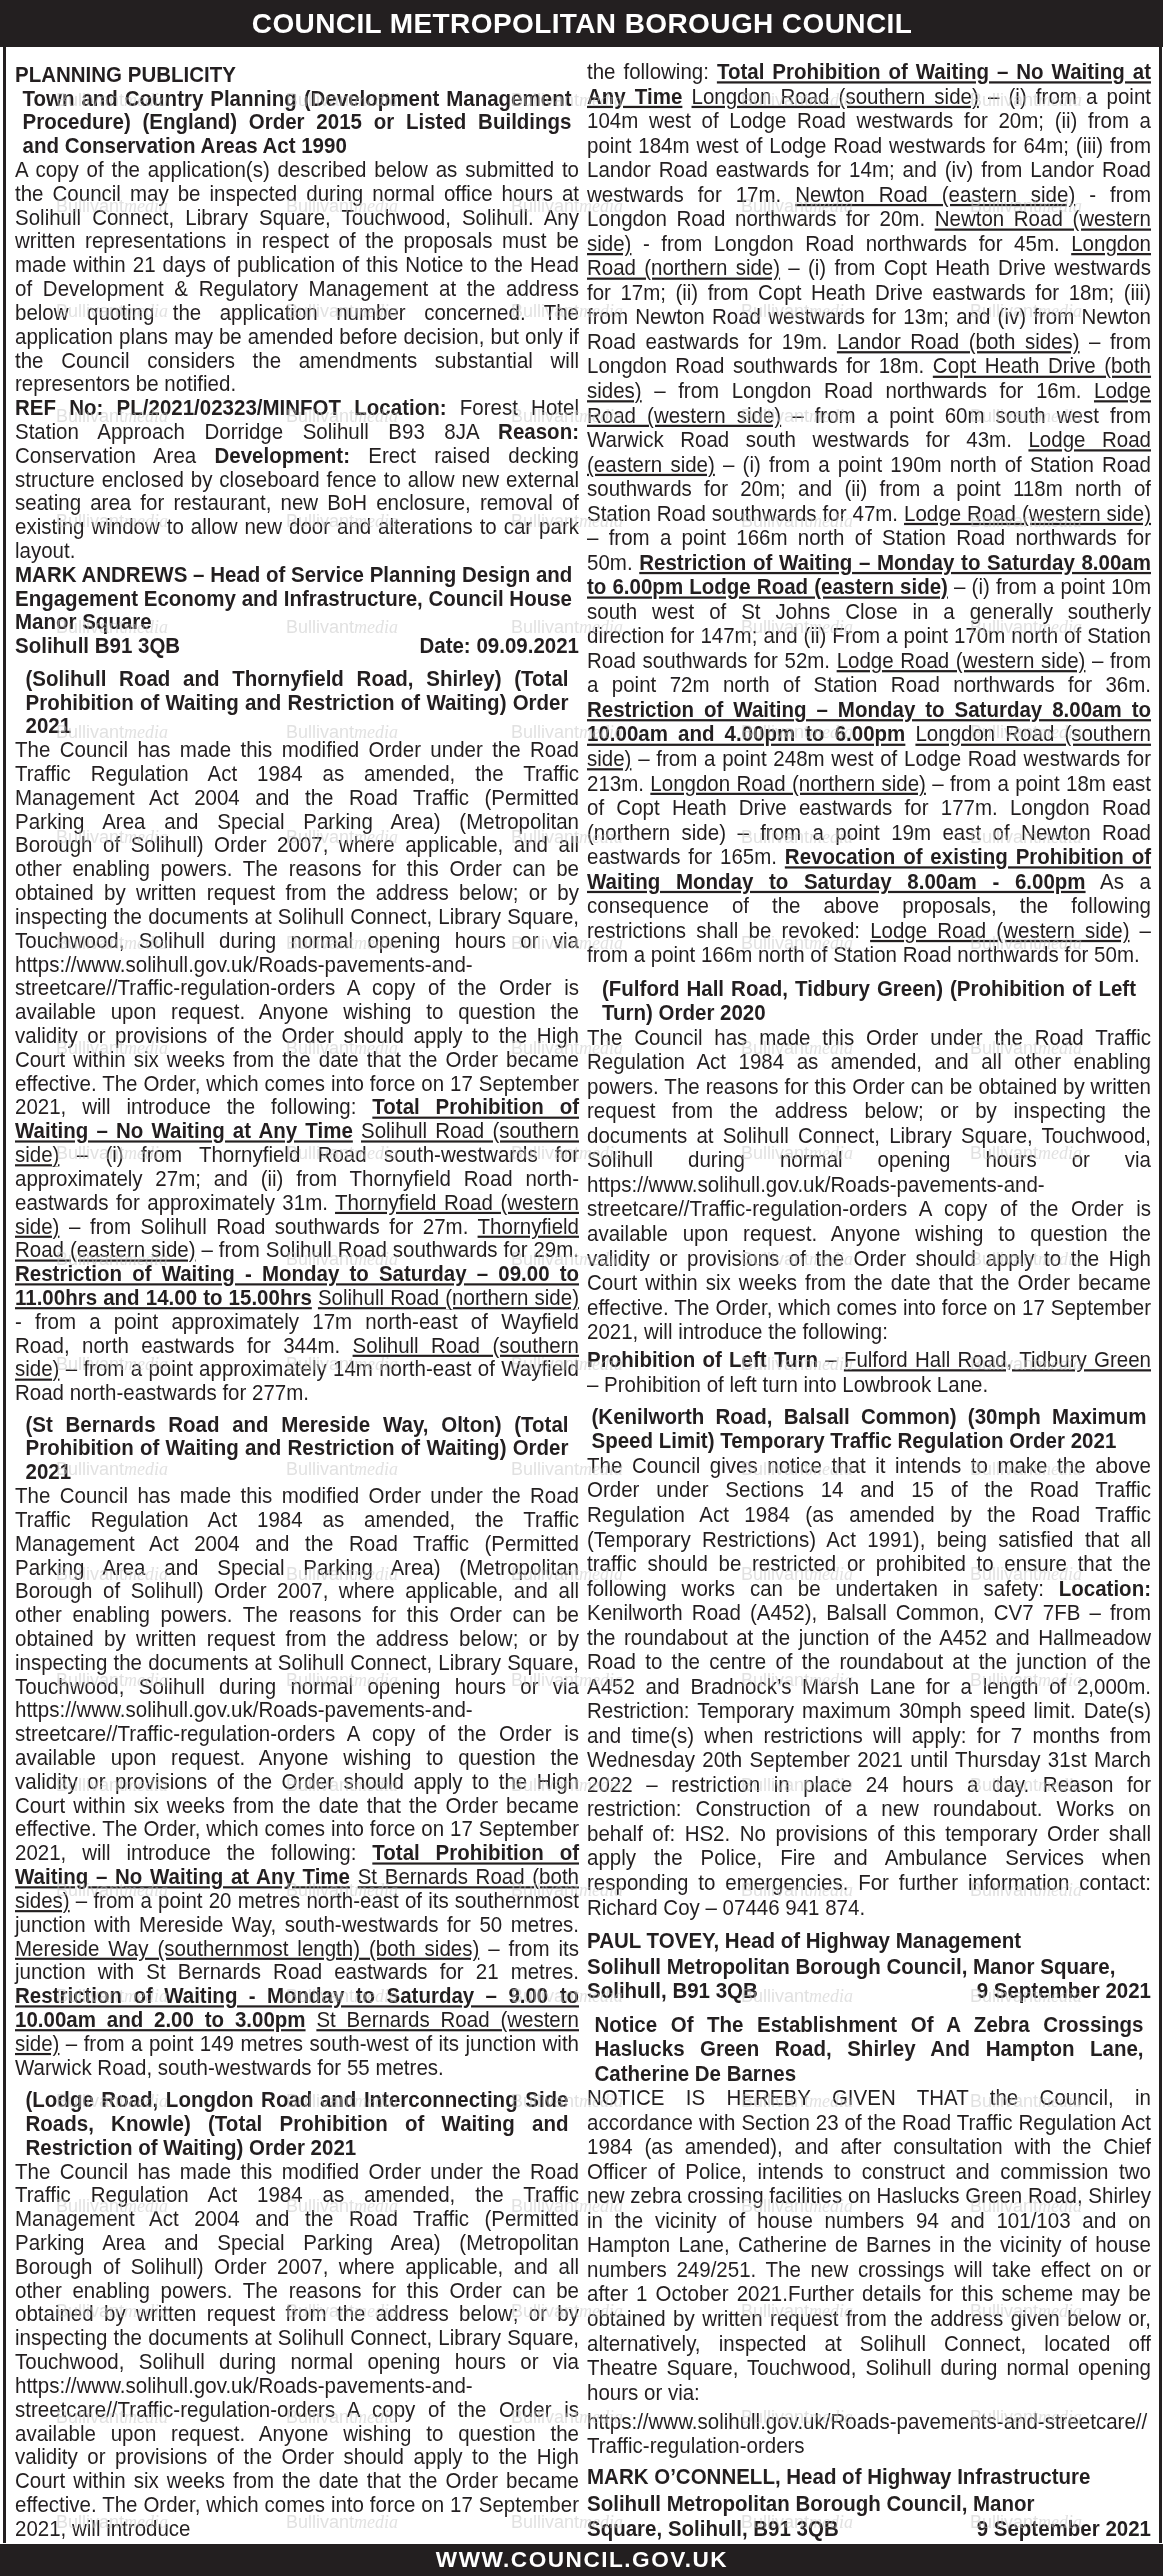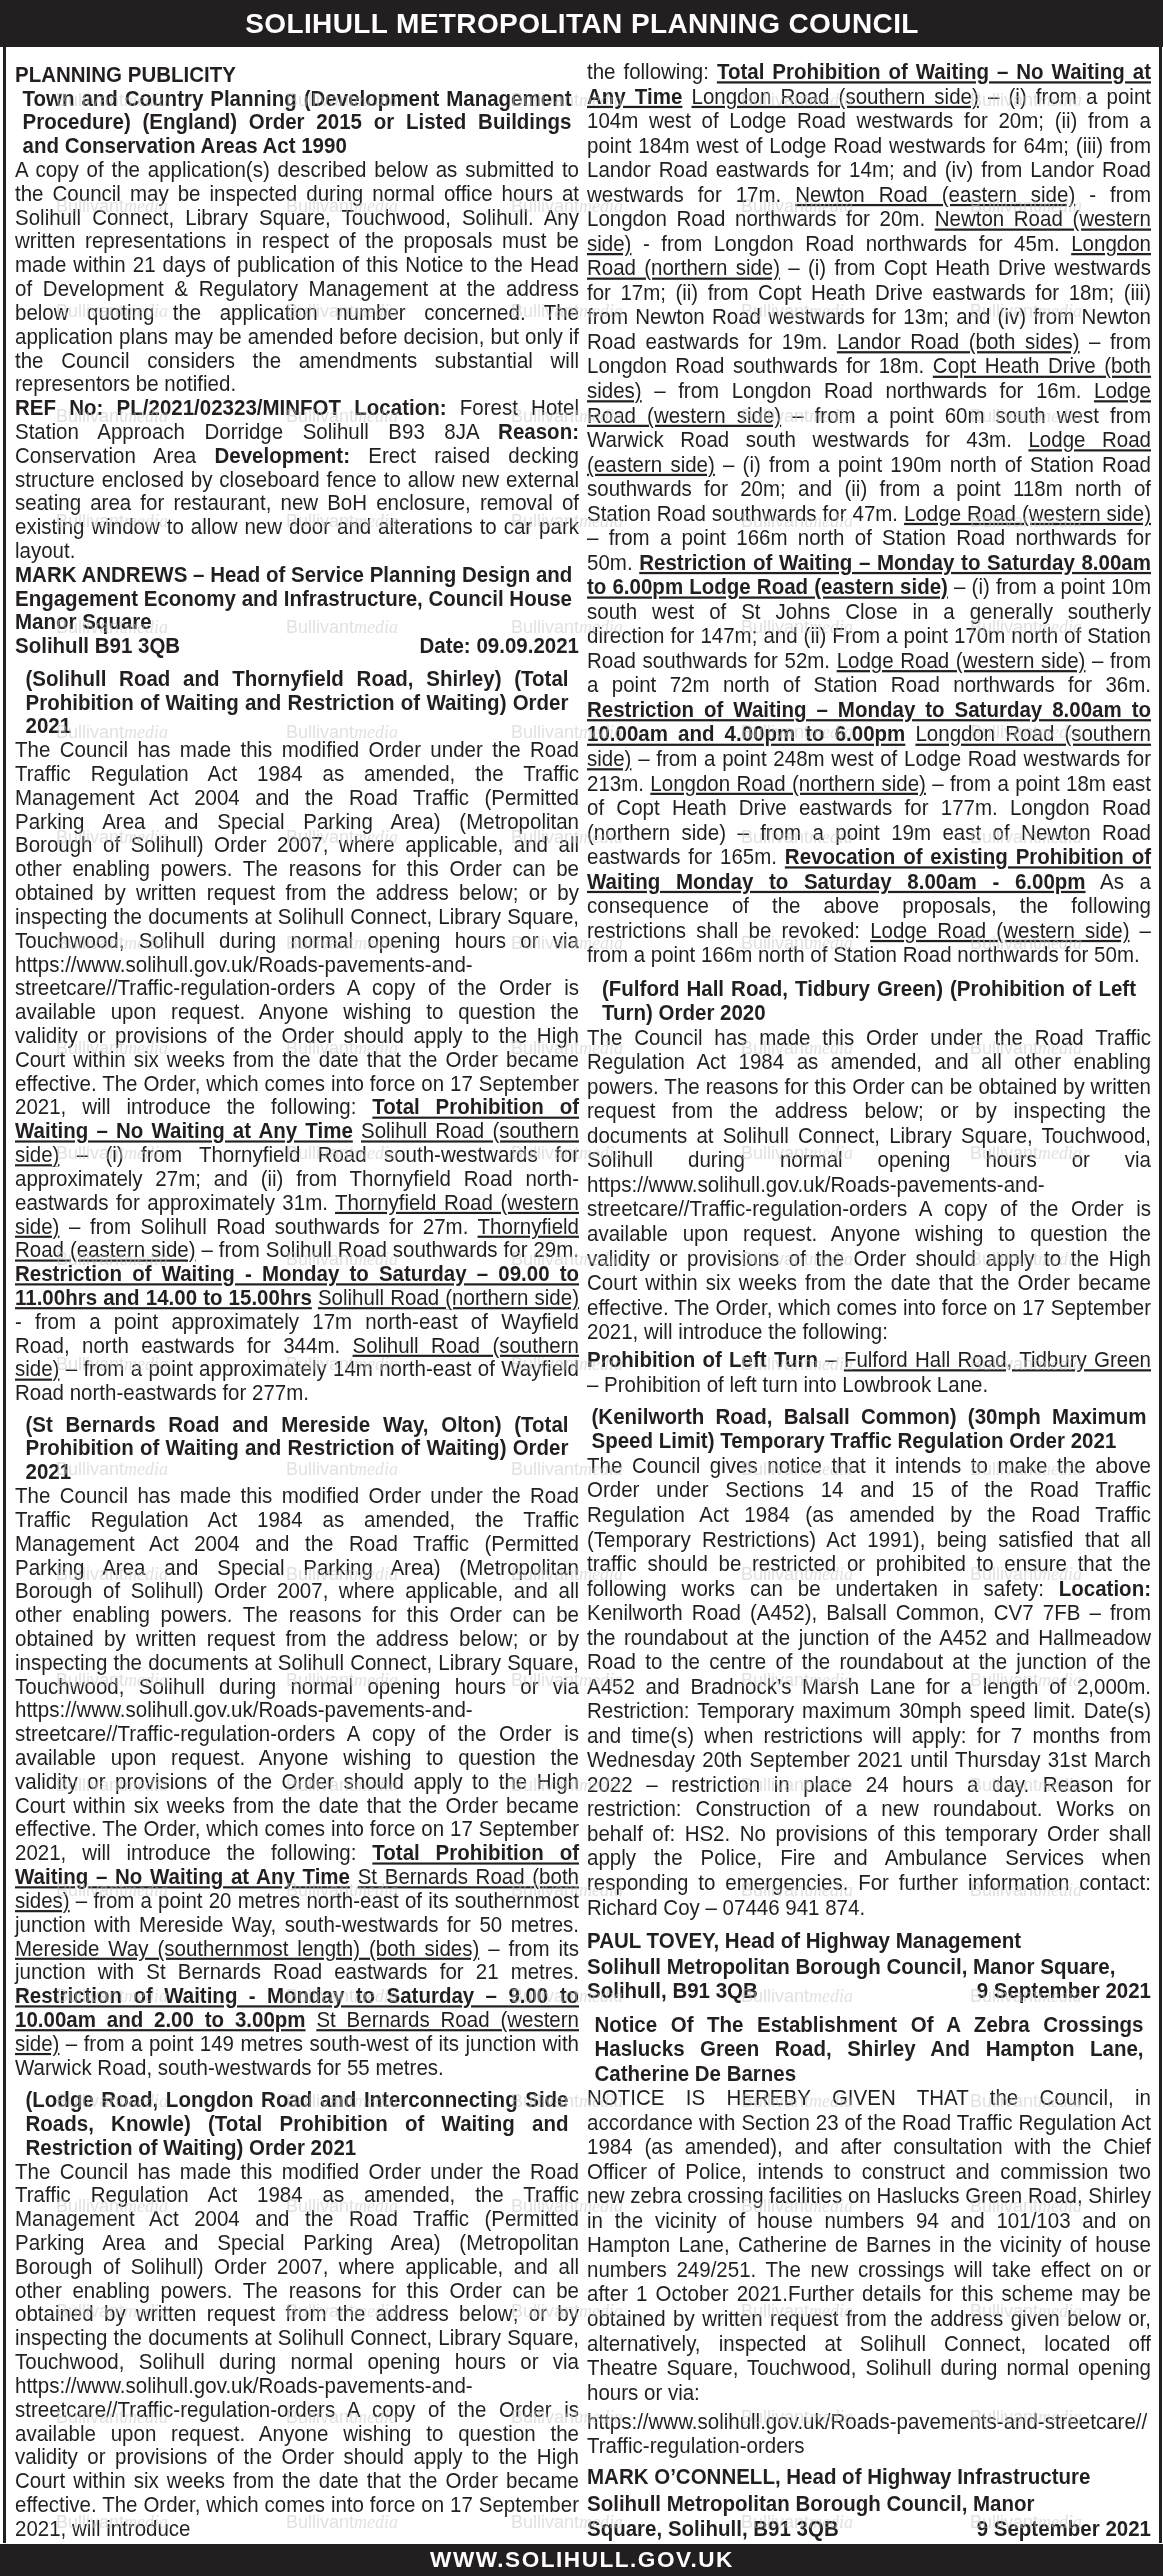--- a/index.html
+++ b/index.html
@@ -24,21 +24,21 @@
   .sig { font-weight:bold; margin:4.5px 0 0 0; text-align:left !important; }
   .sigline { display:flex; justify-content:space-between; font-weight:bold; }
   .url { text-align:left !important; }
   .wm { position:absolute; color:#c9c9c9; font-size:18px; pointer-events:none; opacity:0.55; }
   .wm i { font-family: "Liberation Serif", serif; }
 </style>
 </head>
 <body>
 
 <div class="topbar">
-  <span>SOLIHULL METROPOLITAN PLANNING COUNCIL</span>
+  <span>COUNCIL METROPOLITAN BOROUGH COUNCIL</span>
 </div>
 
 <div class="frame"></div>
 
 <div class="col col-left" style="transform: scaleY(1.0825);">
   <section>
     <p class="hd" style="margin-top:3px;">PLANNING PUBLICITY</p>
     <p class="hd" style="padding:0 7.5px;">Town and Country Planning (Development Management Procedure) (England) Order 2015 or Listed Buildings and Conservation Areas Act 1990</p>
     <p>A copy of the application(s) described below as submitted to the Council may be inspected during normal office hours at Solihull Connect, Library Square, Touchwood, Solihull. Any written representations in respect of the proposals must be made within 21 days of publication of this Notice to the Head of Development &amp; Regulatory Management at the address below quoting the application number concerned. The application plans may be amended before decision, but only if the Council considers the amendments substantial will representors be notified.</p>
     <p>
@@ -124,21 +124,21 @@
     <p class="sig" style="margin-top:6px;">MARK O’CONNELL, Head of Highway Infrastructure</p>
     <p class="sig" style="margin-top:1.5px;">Solihull Metropolitan Borough Council, Manor</p>
     <div class="sigline">
       <span>Square, Solihull, B91 3QB</span>
       <span>9 September 2021</span>
     </div>
   </section>
 </div>
 
 <div class="bottombar">
-  <span>WWW.SOLIHULL.GOV.UK</span>
+  <span>WWW.COUNCIL.GOV.UK</span>
 </div>
 
 <div id="wm-layer">
     <div class="wm" style="left: 56px; top: 90px;"><span>Bullivant</span><i>media</i></div>
     <div class="wm" style="left: 286px; top: 90px;"><span>Bullivant</span><i>media</i></div>
     <div class="wm" style="left: 511px; top: 90px;"><span>Bullivant</span><i>media</i></div>
     <div class="wm" style="left: 741px; top: 90px;"><span>Bullivant</span><i>media</i></div>
     <div class="wm" style="left: 970px; top: 90px;"><span>Bullivant</span><i>media</i></div>
     <div class="wm" style="left: 56px; top: 196px;"><span>Bullivant</span><i>media</i></div>
     <div class="wm" style="left: 286px; top: 196px;"><span>Bullivant</span><i>media</i></div>

